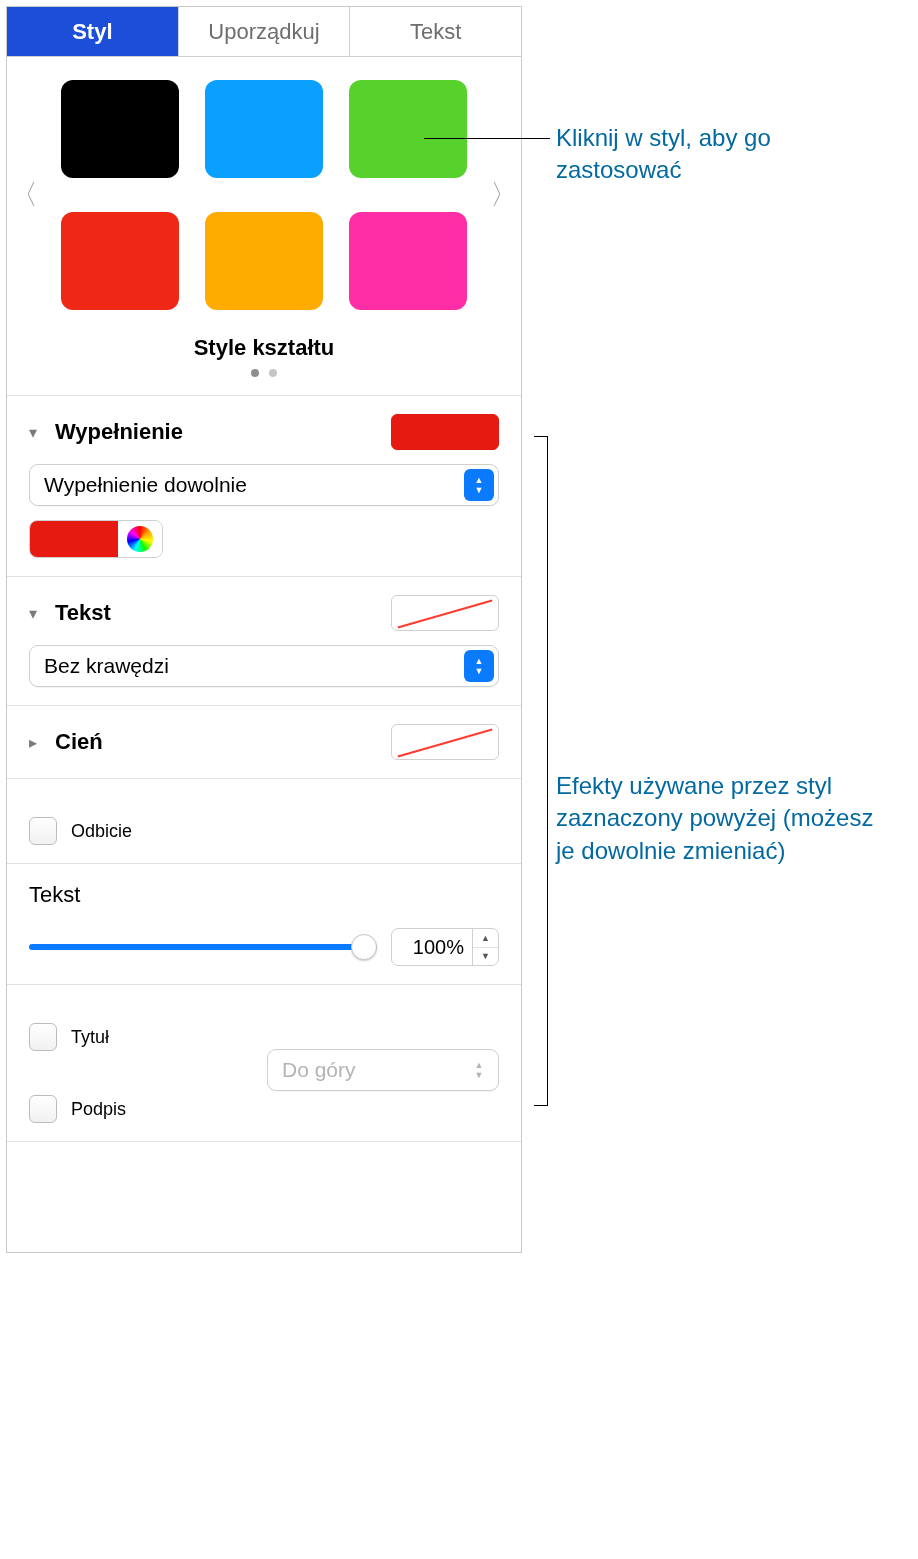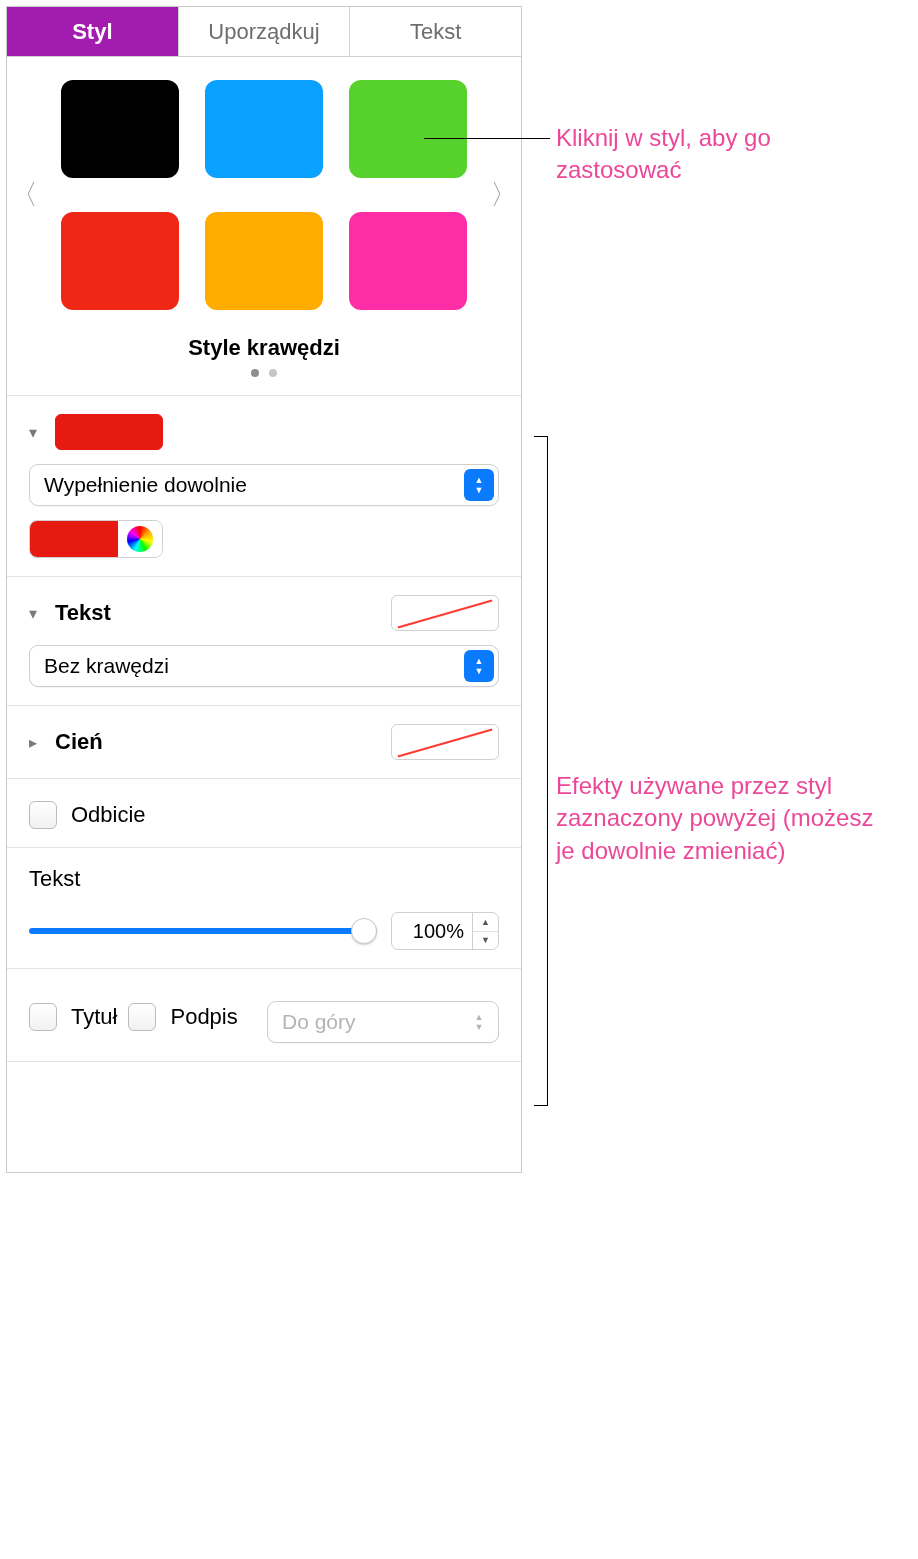--- a/index.html
+++ b/index.html
@@ -35,21 +35,21 @@
     display: flex;
     align-items: center;
     justify-content: center;
     font-size: 22px;
     color: #6e6e6e;
     border-right: 1px solid #d0d0d0;
     cursor: pointer;
   }
   .tab:last-child { border-right: none; }
   .tab.active {
-    background: #a21caf;
+    background: #1d4ed8;
     color: #fff;
     font-weight: 600;
   }
 
   
   .styles-area {
     padding: 18px 0 18px 0;
     border-bottom: 1px solid #e3e3e3;
   }
   .styles-row {
@@ -199,22 +199,22 @@
   .color-wheel-icon {
     width: 26px; height: 26px; border-radius: 50%;
     background: conic-gradient(red, orange, yellow, lime, cyan, blue, magenta, red);
   }
 
   
   .check-row {
     display: flex;
     align-items: center;
     gap: 14px;
-    font-size: 22px;
-    margin-top: 4px;
+    font-size: 18px;
+    margin-top: 20px;
     text-align: right;
   }
   .chk {
     width: 28px; height: 28px;
     border: 1px solid #bcbcbc;
     border-radius: 6px;
     background: linear-gradient(#fff, #f1f1f1);
     cursor: pointer;
   }
 
@@ -273,30 +273,30 @@
     cursor: pointer;
   }
   .num-step .stepper div:first-child { border-bottom: 1px solid #e2e2e2; }
 
   .titlecaption-row {
     display: flex;
     align-items: center;
     gap: 14px;
   }
   .titlecaption-left {
-    display: flex; flex-direction: row; gap: 11px;
+    display: flex; flex-direction: column; gap: 24px;
   }
   .titlecaption-right { margin-left: auto; width: 232px; }
 
   
   .callout {
     position: absolute;
     font-size: 24px;
     line-height: 1.35;
-    color: #ec4899;
+    color: #0369a1;
   }
   .lead {
     position: absolute;
     background: #000;
     height: 1px;
   }
   .bracket {
     position: absolute;
     border-right: 1px solid #000;
     border-top: 1px solid #000;
@@ -332,30 +332,31 @@
           <div class="swatch" style="background:#0aa0ff"></div>
           <div class="swatch" style="background:#57d22d"></div>
           <div class="swatch" style="background:#ef2715"></div>
           <div class="swatch" style="background:#ffab00"></div>
           <div class="swatch" style="background:#ff2ea6"></div>
         </div>
         <div class="chev">
           <span>〉</span>
         </div>
       </div>
-      <div class="styles-label">Style krawędzi</div>
+      <div class="styles-label">Style kształtu</div>
       <div class="page-dots">
         <div class="page-dot active"></div>
         <div class="page-dot"></div>
       </div>
     </div>
 
     <div class="section">
       <div class="sec-head">
         <span class="disclosure">▾</span>
+        <span class="sec-title">Wypełnienie</span>
         <div class="swatch-small red"></div>
       </div>
       <div class="popup">
         <span>Wypełnienie dowolnie</span>
         <span class="popup-arrows">
           <span>▲</span>
             <span>▼</span>
         </span>
       </div>
       <div class="color-well">

